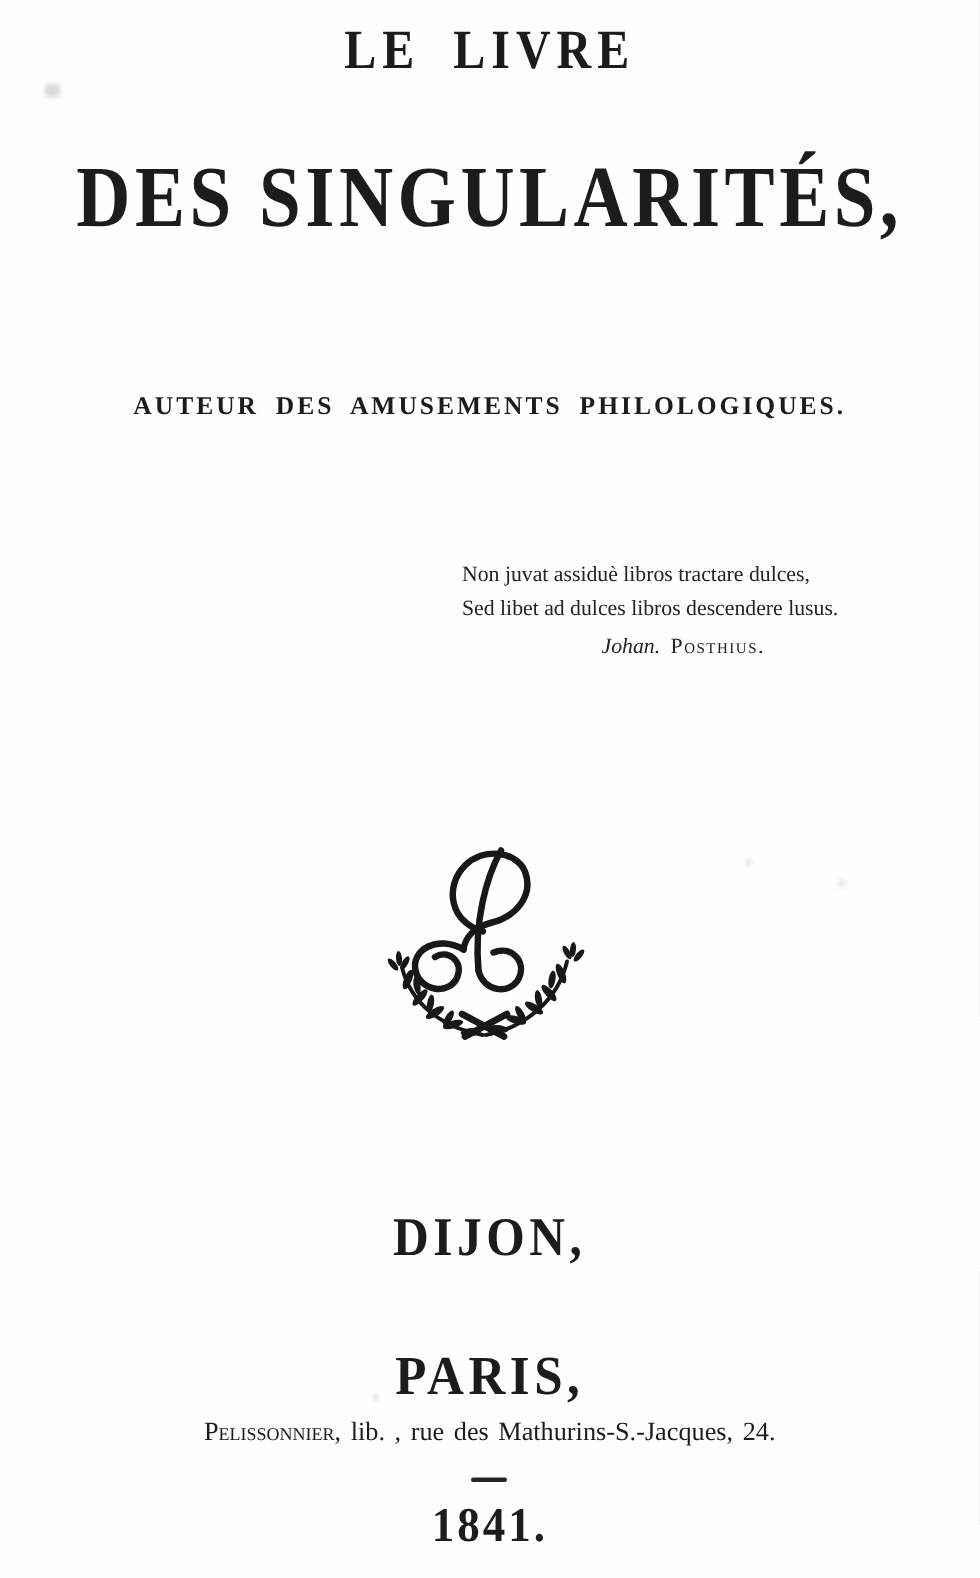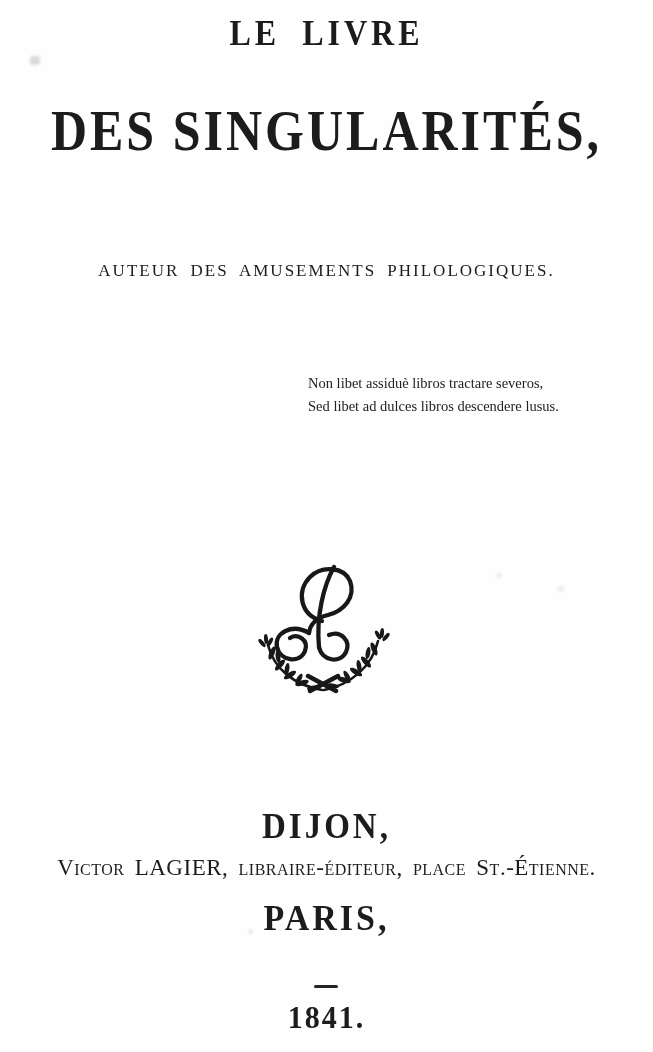--- a/index.html
+++ b/index.html
@@ -22,21 +22,21 @@
   .main-title {
     top:97px; font-size:50px; font-weight:bold;
     letter-spacing:3px;
     transform:scaleY(1.16); transform-origin:center top;
   }
   .byline {
     top:215px; font-size:24px; font-weight:bold;
     letter-spacing:2px; word-spacing:8px;
   }
   .byline-sub {
-    top:261px; font-size:17px; font-weight:normal;
+    top:261px; font-size:17px; font-weight:bold;
     letter-spacing:2px; word-spacing:5px;
   }
 
   .epigraph {
     position:absolute; top:372px; left:308px; width:300px;
     font-size:14.5px; line-height:23px; color:#222;
     text-align:left; white-space:nowrap;
   }
   .ep-attr { padding-left:93px; margin-top:2px; }
   .ep-author { font-style:italic; }
@@ -84,22 +84,25 @@
 <div class="page">
 
   <div class="centered half-title">LE LIVRE</div>
 
   <div class="centered main-title">DES SINGULARITÉS,</div>
 
 
   <div class="centered byline-sub">AUTEUR DES AMUSEMENTS PHILOLOGIQUES.</div>
 
   <div class="epigraph">
-    <div>Non libet assiduè libros tractare severos,</div>
+    <div>Non juvat assiduè libros tractare dulces,</div>
     <div>Sed libet ad dulces libros descendere lusus.</div>
+    <div class="ep-attr">
+      <span class="ep-author">Johan.</span><span class="ep-name">Posthius.</span>
+    </div>
   </div>
 
   <div class="emblem">
     <svg viewBox="0 0 134 130">
       <g>
         <path class="mono-stroke" d="M66,58 C44,52 40,28 54,14 C66,2 88,4 94,18 C100,34 88,48 72,52 C60,55 54,62 53,70"></path>
         <path class="mono-stroke" d="M78,4 C68,22 60,52 63,84"></path>
         <path class="mono-stroke" d="M53,70 C36,60 18,70 21,84 C24,98 44,101 49,88 C53,77 42,70 34,75"></path>
         <path class="mono-stroke" d="M63,84 C66,98 84,101 90,89 C95,78 85,67 73,72"></path>
       </g>
@@ -129,26 +132,26 @@
         <ellipse class="leaf" cx="14" cy="79" rx="5" ry="2" transform="rotate(-60 14 79)"></ellipse>
         <ellipse class="leaf" cx="126" cy="70" rx="5" ry="2" transform="rotate(95 126 70)"></ellipse>
         <ellipse class="leaf" cx="130" cy="74" rx="5" ry="2" transform="rotate(130 130 74)"></ellipse>
         <ellipse class="leaf" cx="122" cy="72" rx="5" ry="2" transform="rotate(60 122 72)"></ellipse>
       </g>
     </svg>
   </div>
 
   <div class="centered city-dijon">DIJON,</div>
 
-  <div class="centered pub-line-dijon">
-    <span class="sc">Victor LAGIER,</span><span class="sc"> libraire-éditeur, place St.-Étienne.</span>
-  </div>
 
   <div class="centered city-paris">PARIS,</div>
 
+  <div class="centered pub-line-paris">
+    <span class="sc">Pelissonnier</span><span>, lib. , rue des Mathurins-S.-Jacques, 24.</span>
+  </div>
 
   <div class="rule"></div>
 
   <div class="centered year">1841.</div>
 
   <div class="artifact a1"></div>
   <div class="artifact a2"></div>
   <div class="artifact a3"></div>
   <div class="artifact a4"></div>
 

